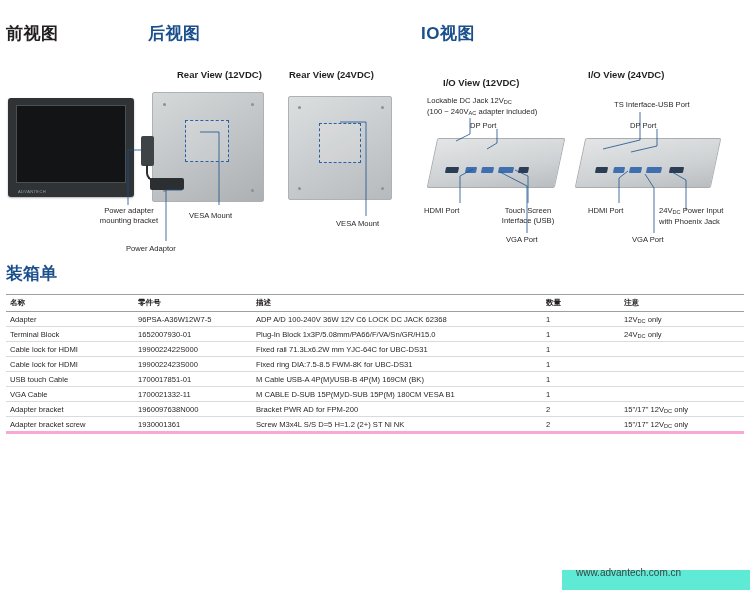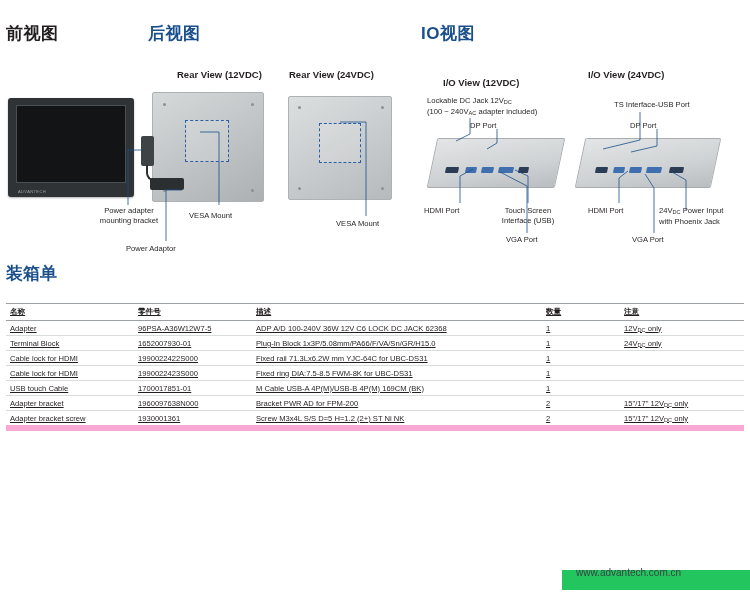--- a/index.html
+++ b/index.html
@@ -128,41 +128,40 @@
     width: 750px; height: 596px;
     pointer-events: none;
   }
 
   
   #head-pack {
     position: absolute; left: 6px; top: 262px;
     font-size: 17px; font-weight: bold; color: #1a4f8b;
   }
   #pack-table {
-    position: absolute; left: 6px; top: 303px;
+    position: absolute; left: 6px; top: 294px;
     width: 738px;
     border-collapse: collapse;
     font-size: 7.6px;
-    text-decoration: underline;
   }
   #pack-table th {
     text-align: left;
     font-weight: bold;
     padding: 3px 4px;
     border-top: 1px solid #9aa0a4;
     border-bottom: 1px solid #9aa0a4;
     background: #ffffff;
     font-size: 7.6px;
   }
   #pack-table td {
     padding: 2.5px 4px;
     border-bottom: 1px solid #d9dcde;
     vertical-align: top;
   }
-  #pack-table tr:last-child td { border-bottom: 6px solid #f9a8d4; }
+  #pack-table tr:last-child td { border-bottom: 3px solid #f9a8d4; }
   .col-name  { width: 128px; }
   .col-pn    { width: 118px; }
   .col-desc  { width: 290px; }
   .col-qty   { width: 78px; }
   .col-note  { width: 124px; }
   .sub { font-size: 5.6px; vertical-align: -1px; }
 
   
   #footer {
     position: absolute; left: 0; bottom: 0;
@@ -174,21 +173,21 @@
     height: 20px; display: flex; align-items: stretch;
   }
   #dl-label {
     background: #1a4f8b; color: #ffffff;
     font-size: 10px; font-weight: bold;
     padding: 0 24px; display: flex; align-items: center;
     letter-spacing: .2px;
     margin-top: 40px;
   }
   #dl-url {
-    background: #22c55e; color: #3c4245;
+    background: #5eead4; color: #3c4245;
     font-size: 10px; padding: 0 26px 16px 14px;
     display: flex; align-items: center;
     min-width: 188px;
   }
 </style>
 </head>
 <body>
 
 <div class="sec-head" id="head-front">前视图</div>
 <div class="sec-head" id="head-rear">后视图</div>
@@ -333,20 +332,27 @@
         <td class="col-note"></td>
       </tr>
       <tr>
         <td class="col-name">USB touch Cable</td>
         <td class="col-pn">1700017851-01</td>
         <td class="col-desc">M Cable USB-A 4P(M)/USB-B 4P(M) 169CM (BK)</td>
         <td class="col-qty">1</td>
         <td class="col-note"></td>
       </tr>
       <tr>
+        <td class="col-name">VGA Cable</td>
+        <td class="col-pn">1700021332-11</td>
+        <td class="col-desc">M CABLE D-SUB 15P(M)/D-SUB 15P(M) 180CM VESA B1</td>
+        <td class="col-qty">1</td>
+        <td class="col-note"></td>
+      </tr>
+      <tr>
         <td class="col-name">Adapter bracket</td>
         <td class="col-pn">1960097638N000</td>
         <td class="col-desc">Bracket PWR AD for FPM-200</td>
         <td class="col-qty">2</td>
         <td class="col-note">15"/17" 12V<span class="sub">DC</span> only</td>
       </tr>
       <tr>
         <td class="col-name">Adapter bracket screw</td>
         <td class="col-pn">1930001361</td>
         <td class="col-desc">Screw M3x4L S/S D=5 H=1.2 (2+) ST Ni NK</td>

